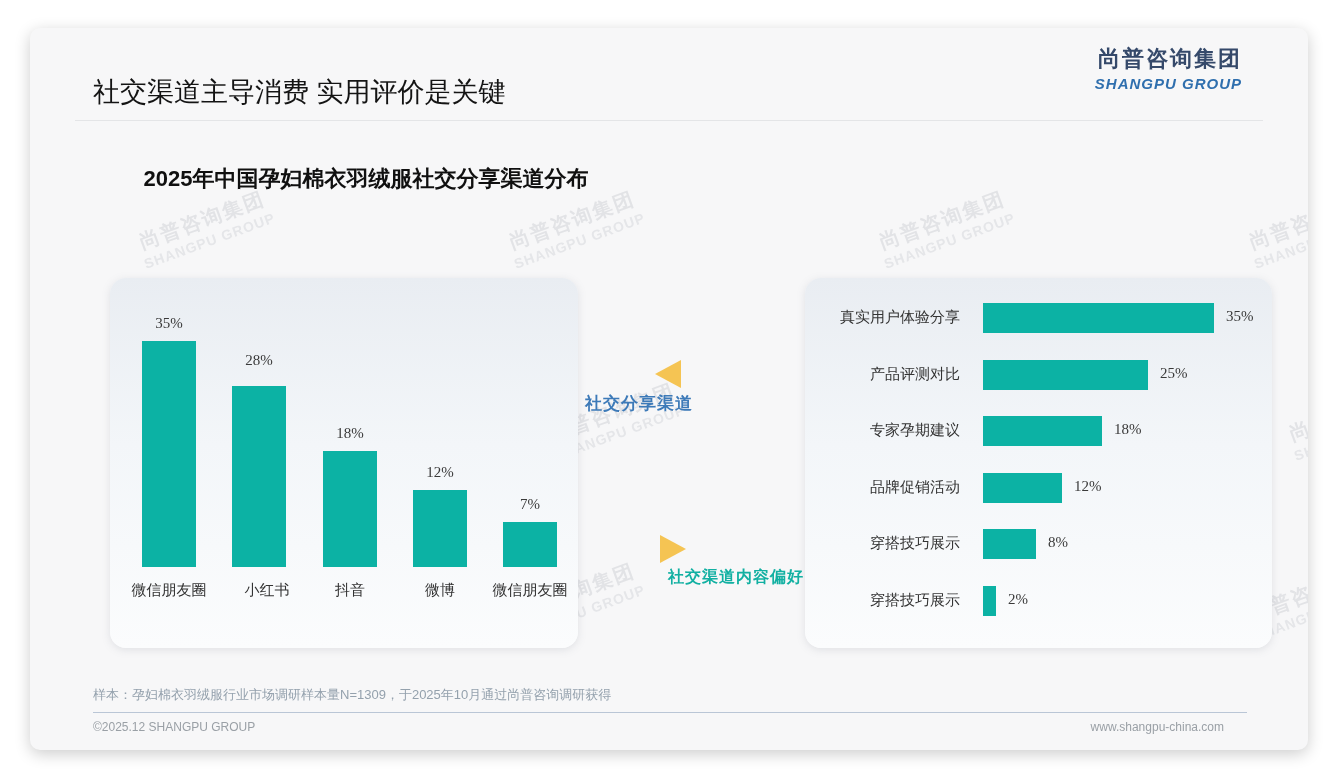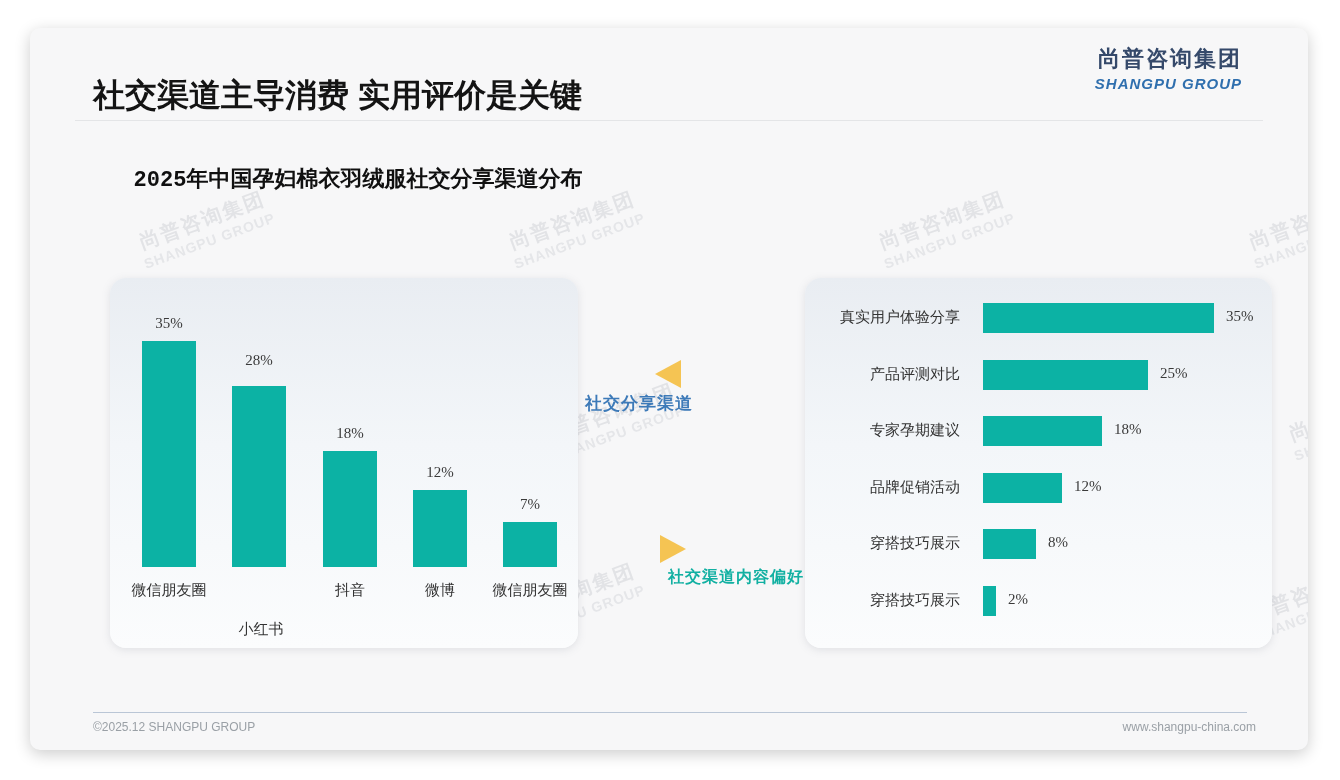--- a/index.html
+++ b/index.html
@@ -11,29 +11,29 @@
            background:#f7f7f8; border-radius:10px;
            box-shadow:0 4px 16px rgba(0,0,0,0.20); overflow:hidden; }
 
   
   .wm { position:absolute; width:190px; text-align:center;
         transform:translate(-50%,-50%) rotate(-20deg); pointer-events:none; }
   .wm .wm-cn { display:block; font-size:20px; letter-spacing:2px; color:rgba(105,115,128,0.15); font-weight:bold; }
   .wm .wm-en { display:block; font-size:14px; letter-spacing:1px; color:rgba(105,115,128,0.13); font-weight:bold; }
 
   
-  .page-title { position:absolute; left:63px; top:46px; font-size:32px; font-weight:bold; color:#141414; }
+  .page-title { position:absolute; left:63px; top:46px; font-size:27px; font-weight:normal; color:#141414; }
   .header-divider { position:absolute; left:45px; right:45px; top:92px; height:1px; background:#e4e5e7; }
   .logo { position:absolute; right:66px; top:16px; text-align:right; }
   .logo-cn { display:block; font-size:22px; font-weight:bold; color:#35496a; letter-spacing:2px; }
   .logo-en { display:block; font-size:15px; font-weight:bold; font-style:italic; color:#2f6fae; letter-spacing:1px; margin-top:1px; }
 
   
   .chart-title { position:absolute; top:136px; font-size:22px; font-weight:bold; color:#101010; text-align:center; }
-  .chart-title.left  { left:4px;   width:648px;font-family:Liberation Mono, monospace; }
+  .chart-title.left  { left:12px;   width:648px; }
   .chart-title.right { left:648px; width:630px; }
 
   
   .card { position:absolute; top:250px; width:468px; height:370px; border-radius:16px;
           background:linear-gradient(180deg,#e9edf2 0%,#f3f6f9 45%,#fbfcfd 100%);
           box-shadow:0 2px 8px rgba(120,130,145,0.18);font-family:Liberation Serif, serif; }
   .card.left  { left:80px; }
   .card.right { left:775px; width:467px; }
 
   
@@ -51,21 +51,21 @@
   .tri { width:0; height:0; }
   .tri-left  { border-top:14px solid transparent; border-bottom:14px solid transparent; border-right:26px solid #f5c453; }
   .tri-right { border-top:14px solid transparent; border-bottom:14px solid transparent; border-left:26px solid #f5c453; }
   .mid-label-1 { font-size:17px; font-weight:bold; color:#3d7ab8; letter-spacing:1px; margin-top:4px; }
   .mid-label-2 { font-size:16px; font-weight:bold; color:#12b0a2; letter-spacing:1px; margin-top:4px; margin-left:8px; }
 
   
   .footnote { position:absolute; left:63px; top:658px; font-size:13px; color:#94a1ad; }
   .footer-divider { position:absolute; left:63px; top:684px; width:1154px; height:1px; background:#bac6d6; }
   .footer-left  { position:absolute; left:63px; top:692px; font-size:12px; color:#9aa0a6; }
-  .footer-right { position:absolute; right:52px; top:692px; font-size:12px; color:#9aa0a6; }
+  .footer-right { position:absolute; right:84px; top:692px; font-size:12px; color:#9aa0a6; }
 </style>
 </head>
 <body>
 
 <div id="canvas">
   <div class="slide">
 
     <div id="watermark-layer">
         <div class="wm" style="left: 175px; top: 200px;">
           <span class="wm-cn">尚普咨询集团</span>
@@ -126,21 +126,21 @@
     </div>
 
     <div class="chart-title left">2025年中国孕妇棉衣羽绒服社交分享渠道分布</div>
 
     <div class="card left" id="chart-left">
         <div class="vbar" style="left: 32px; top: 63px; height: 226px; background: rgb(12, 178, 164);"></div>
         <div class="vbar-value" style="left: 14px; top: 37px;">35%</div>
         <div class="vbar-cat" style="left: 4px;">微信朋友圈</div>
         <div class="vbar" style="left: 122px; top: 108px; height: 181px; background: rgb(12, 178, 164);"></div>
         <div class="vbar-value" style="left: 104px; top: 74px;">28%</div>
-        <div class="vbar-cat" style="left: 96px; margin-top: 39px;">小红书</div>
+        <div class="vbar-cat" style="left: 102px;">小红书</div>
         <div class="vbar" style="left: 213px; top: 173px; height: 116px; background: rgb(12, 178, 164);"></div>
         <div class="vbar-value" style="left: 195px; top: 147px;">18%</div>
         <div class="vbar-cat" style="left: 185px;">抖音</div>
         <div class="vbar" style="left: 303px; top: 212px; height: 77px; background: rgb(12, 178, 164);"></div>
         <div class="vbar-value" style="left: 285px; top: 186px;">12%</div>
         <div class="vbar-cat" style="left: 275px;">微博</div>
         <div class="vbar" style="left: 393px; top: 244px; height: 45px; background: rgb(12, 178, 164);"></div>
         <div class="vbar-value" style="left: 375px; top: 218px;">7%</div>
         <div class="vbar-cat" style="left: 365px;">微信朋友圈</div>
       </div>
@@ -168,17 +168,18 @@
     <div class="mid-group" style="left:555px; top:332px;">
       <div class="tri tri-left" style="margin-left:70px;"></div>
       <div class="mid-label-1">社交分享渠道</div>
     </div>
 
     <div class="mid-group" style="left:630px; top:507px;">
       <div class="tri tri-right"></div>
       <div class="mid-label-2">社交渠道内容偏好</div>
     </div>
 
+    <div class="footnote">样本：孕妇棉衣羽绒服行业市场调研样本量N=1309，于2025年10月通过尚普咨询调研获得</div>
     <div class="footer-divider"></div>
     <div class="footer-left">©2025.12 SHANGPU GROUP</div>
     <div class="footer-right">www.shangpu-china.com</div>
   </div>
 </div>
 
 </body></html>

